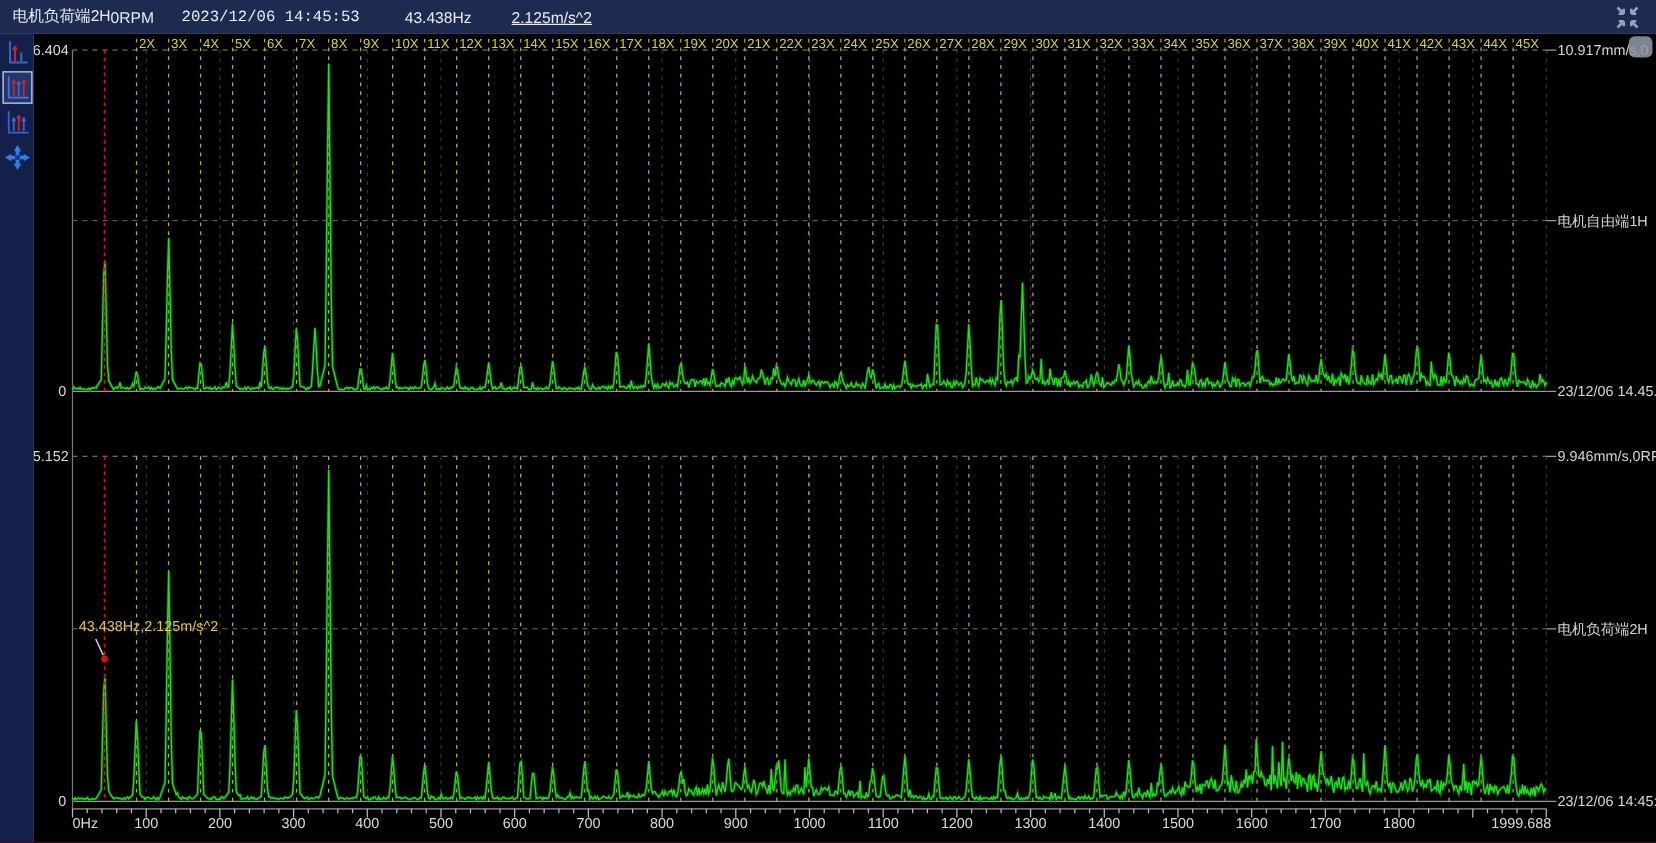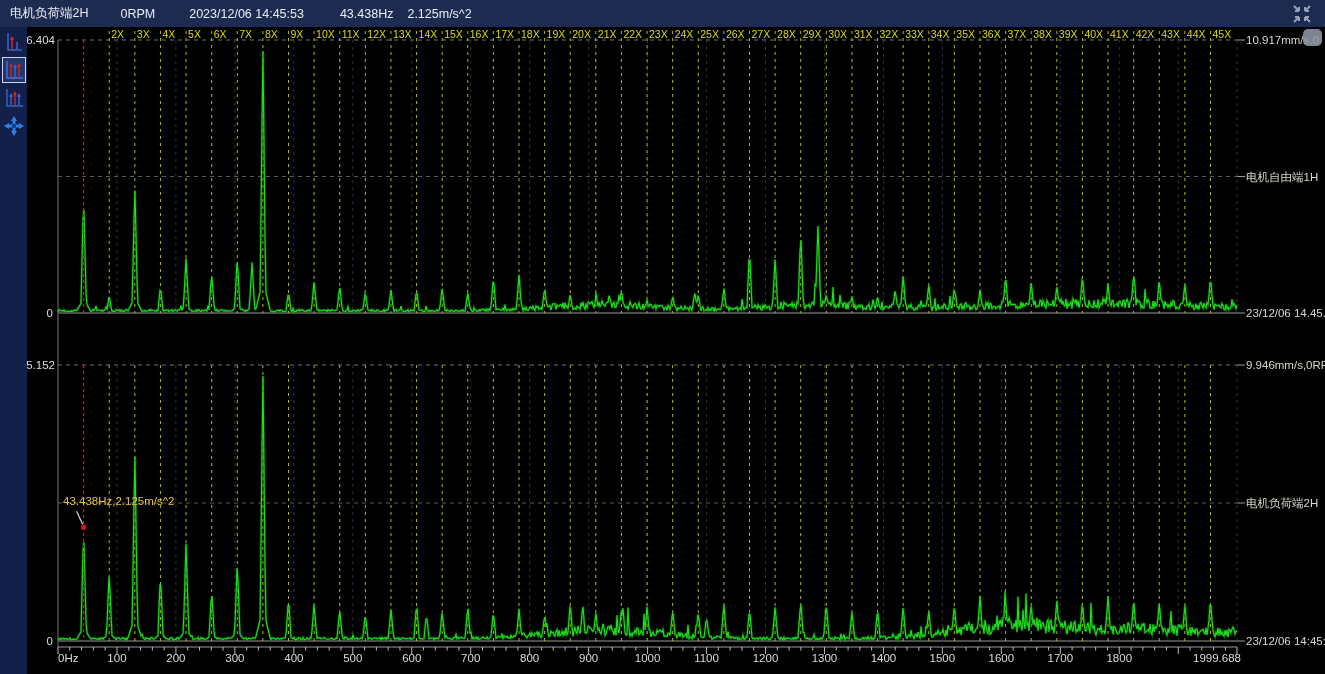--- a/index.html
+++ b/index.html
@@ -3,24 +3,24 @@
 <meta charset="utf-8">
 <style>
   html,body{margin:0;padding:0;background:#000;width:1325px;height:674px;overflow:hidden;
     font-family:"Liberation Sans","DejaVu Sans",sans-serif;}
   #app{position:relative;width:1325px;height:674px;background:#ec4899;}
   
   #topbar{position:absolute;left:0;top:0;width:1325px;height:27px;background:#1d2b50;
     color:#e9ecf4;font-size:12.5px;display:flex;align-items:center;}
   #topbar .seg{white-space:nowrap;}
   #seg-channel{margin-left:10px;}
-  #seg-rpm{margin-left:32px;}
-  #seg-time{margin-left:34px;}
+  #seg-rpm{}
+  #seg-time{margin-left:22px;font-family:Liberation Mono, monospace;}
   #seg-freq{margin-left:36px;}
-  #seg-amp{margin-left:14px;}
+  #seg-amp{margin-left:32px;text-decoration:underline;}
   #collapse-btn{position:absolute;right:12px;top:3px;width:22px;height:22px;cursor:pointer;}
   
   #sidebar{position:absolute;left:0;top:27px;width:27px;height:647px;background:#13204a;}
   .tool{width:24px;height:26px;margin:2px auto 2px auto;display:flex;align-items:center;
     justify-content:center;border:1px solid transparent;box-sizing:border-box;}
   .tool.selected{border:1px solid #c9d6f2;background:#23366b;}
   
   #vscroll-thumb{position:absolute;right:3px;top:29px;width:19px;height:17px;border-radius:5px;
     background:#939aa8;opacity:.85;}
   #plotsvg{position:absolute;left:27px;top:27px;}

